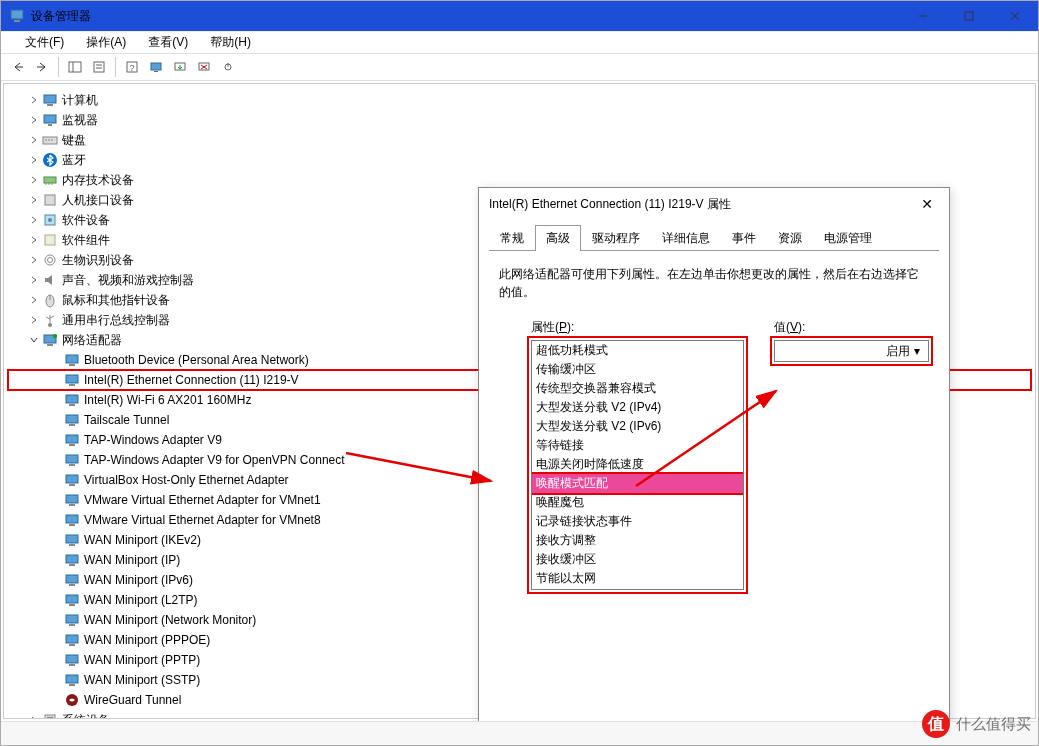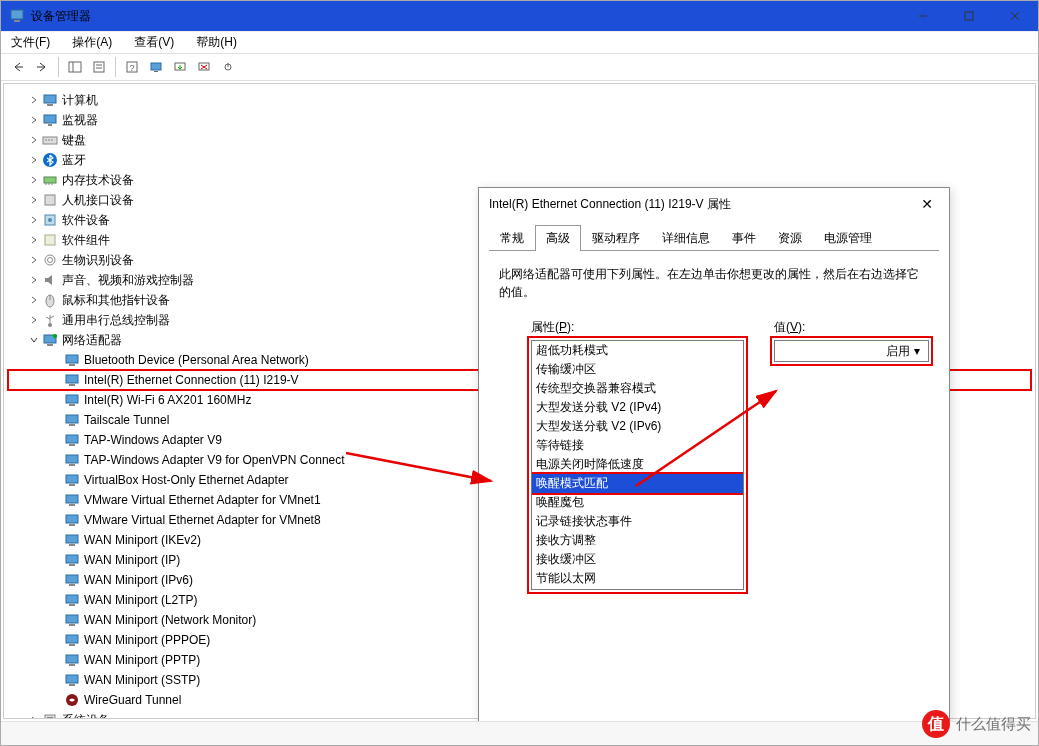--- a/index.html
+++ b/index.html
@@ -5,21 +5,21 @@
 * { margin: 0; padding: 0; box-sizing: border-box; }
 body { font-family: "Microsoft YaHei", "Segoe UI", Tahoma, sans-serif; font-size: 12px; background: #fff; width: 1039px; height: 746px; overflow: hidden; position: relative; }
 
 .window { width: 1039px; height: 746px; border: 1px solid #aaa; display: flex; flex-direction: column; }
 .titlebar { height: 30px; background: #1d4ed8; display: flex; align-items: center; padding-left: 8px; }
 .titlebar .ic { width: 16px; height: 16px; margin-right: 6px; }
 .titlebar .title { flex: 1; }
 .winbtns { display: flex; }
 .winbtn { width: 46px; height: 30px; display: flex; align-items: center; justify-content: center; }
 
-.menubar { height: 22px; display: flex; align-items: center; padding-left: 6px; gap: 14px; border-top: 1px solid #eee; }
+.menubar { height: 22px; display: flex; align-items: center; padding-left: 20px; gap: 14px; border-top: 1px solid #eee; }
 .menubar span { padding: 2px 4px; }
 
 .toolbar { height: 28px; border-top: 1px solid #e0e0e0; border-bottom: 1px solid #e0e0e0; display: flex; align-items: center; padding-left: 6px; gap: 2px; }
 .tbtn { width: 22px; height: 22px; display: flex; align-items: center; justify-content: center; border: 1px solid transparent; }
 .tsep { width: 1px; height: 20px; background: #ccc; margin: 0 3px; }
 
 .content { flex: 1; display: flex; overflow: hidden; position: relative; }
 .tree { flex: 1; overflow-y: auto; padding: 6px 4px; border:1px solid #ccc; margin:2px; }
 .tree-row { display: flex; align-items: center; height: 20px; padding-left: 4px; white-space: nowrap; }
 .ind { display:inline-block; }
@@ -36,21 +36,21 @@
 .dlg-tab.active { border-color: #999; z-index:2; }
 .dlg-body { border-top: 1px solid #999; margin: 0 10px; flex: 1; padding: 14px 10px 8px 10px; position:relative; }
 .desc { line-height: 1.5; margin-bottom: 18px; }
 .cols { display: flex; gap: 30px; }
 .col-l { flex: 1; padding-left: 32px; }
 .col-r { width: 155px; }
 .lbl { margin-bottom: 4px; display:block; }
 .lbl u { text-decoration: underline; }
 .propbox { border: 1px solid #7a7a7a; height: 250px; overflow-y: scroll; background: #fff; outline:2px solid #e80000; outline-offset:2px;}
 .propitem { padding: 1px 4px; }
-.propitem.sel { background: #1d4ed8; color: #fff; }
+.propitem.sel { background: #ec4899; color: #fff; }
 .propitem.sel.redbox { outline-offset: 0; }
 .valbox { border: 1px solid #7a7a7a; height: 22px; display: flex; align-items: center; padding: 0 4px; background: #fff; outline:2px solid #e80000; outline-offset:2px;}
 .valbox .v { flex: 1; text-align: right; }
 .valbox .dd { width:14px; display:flex; justify-content:center; }
 
 .footer { height: 24px; border-top: 1px solid #e0e0e0; background:#f7f7f7;}
 
 .watermark { position: absolute; right: 8px; bottom: 8px; display:flex; align-items:center; gap:6px; opacity:.9;}
 .watermark .circ { width:28px; height:28px; border-radius:50%; background:#e80000; color:#fff; font-size:16px; display:flex; align-items:center; justify-content:center; font-weight:bold;}
 .watermark .txt { color:#666; font-size:15px;}

